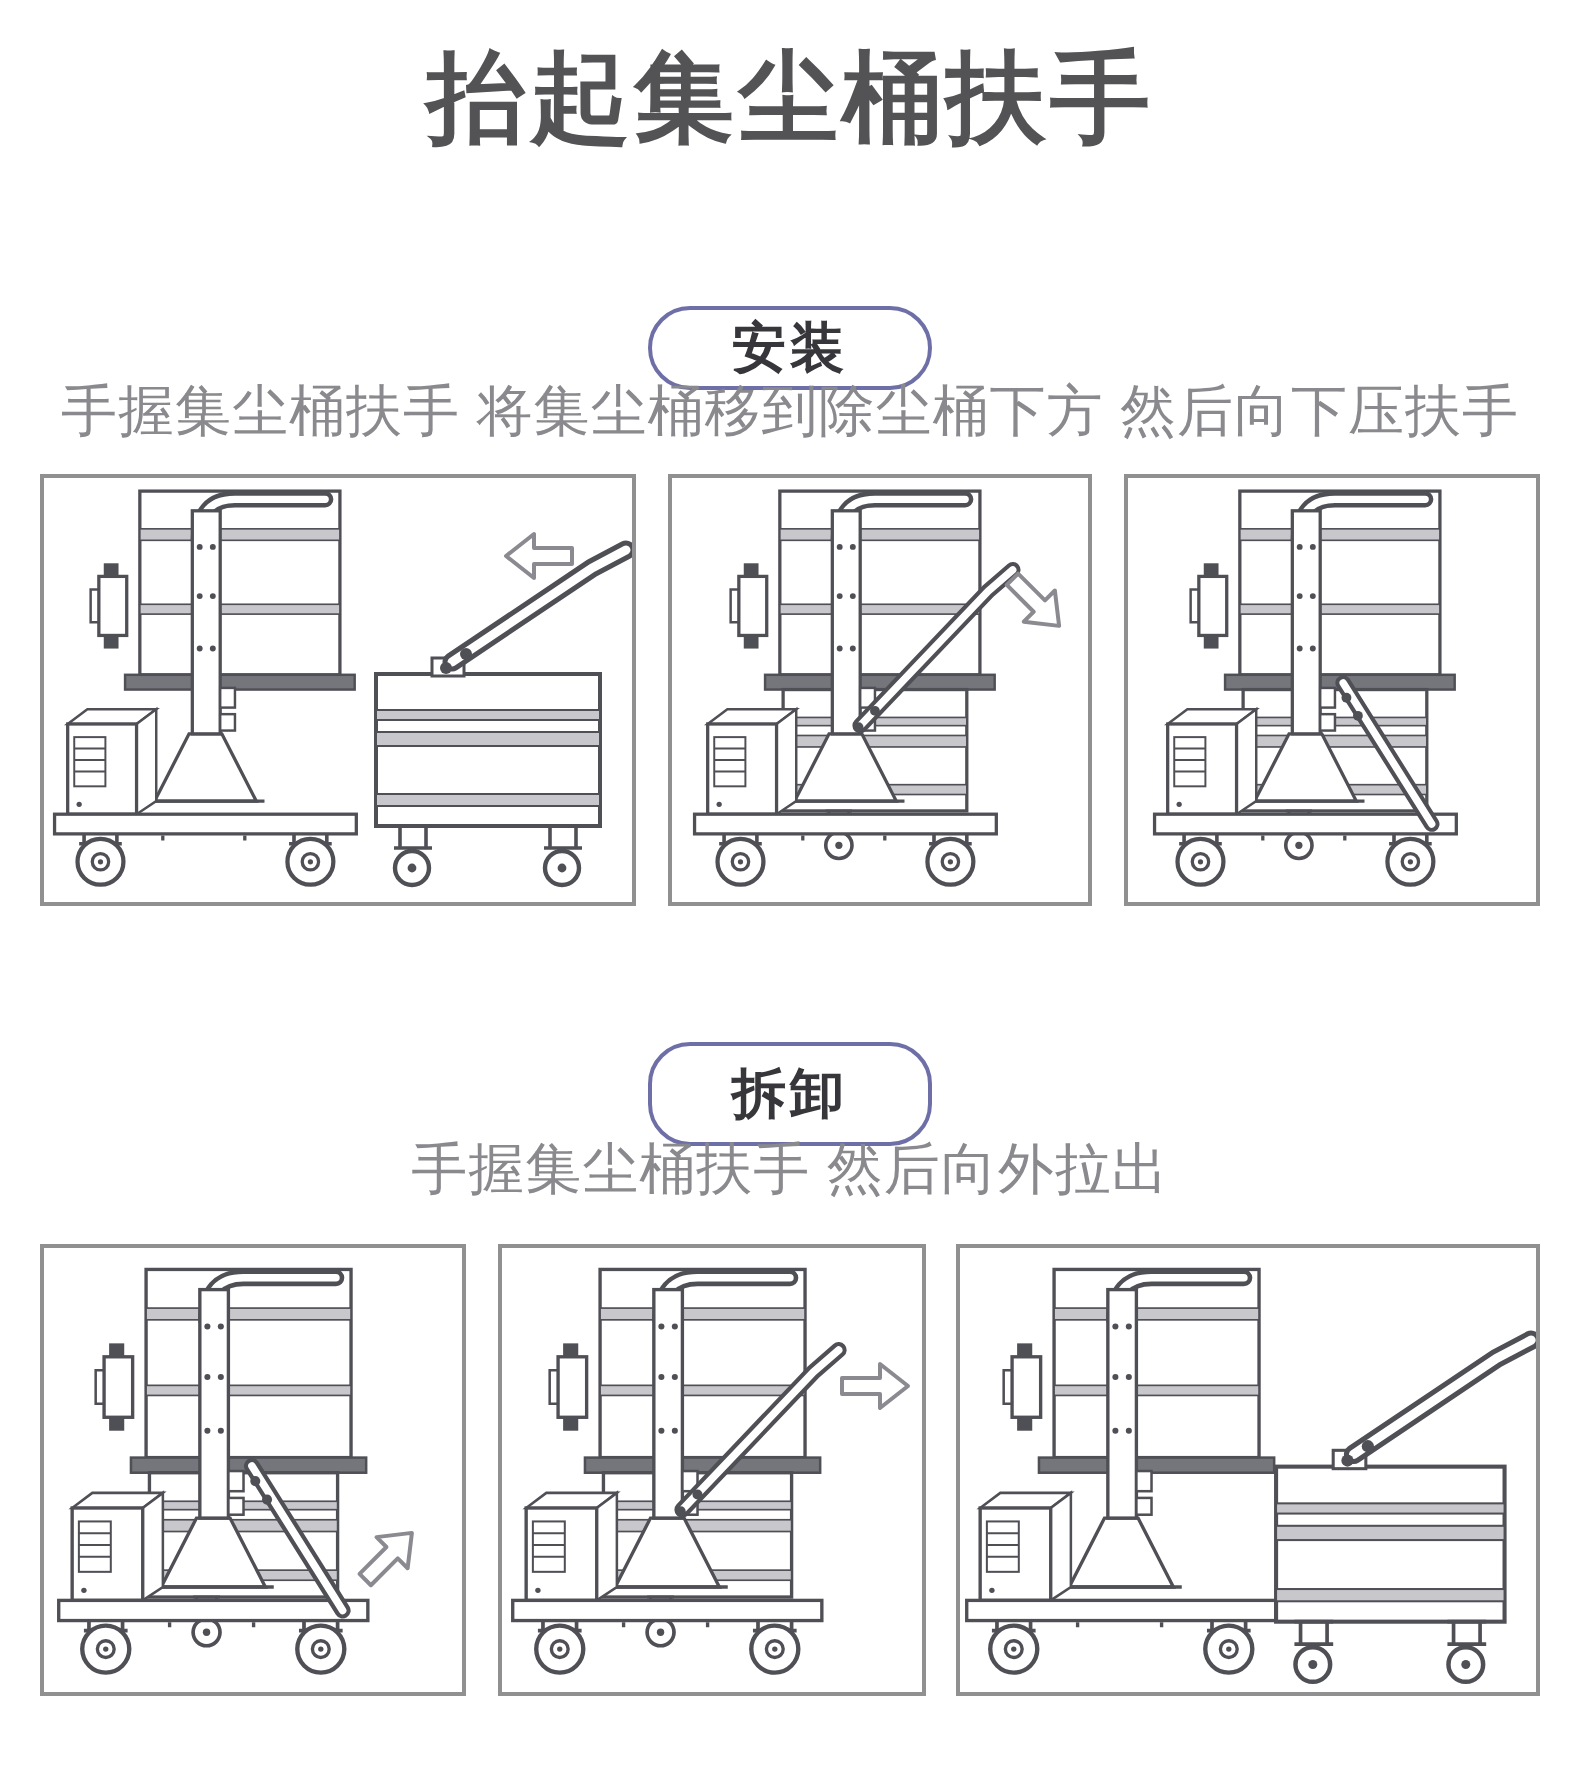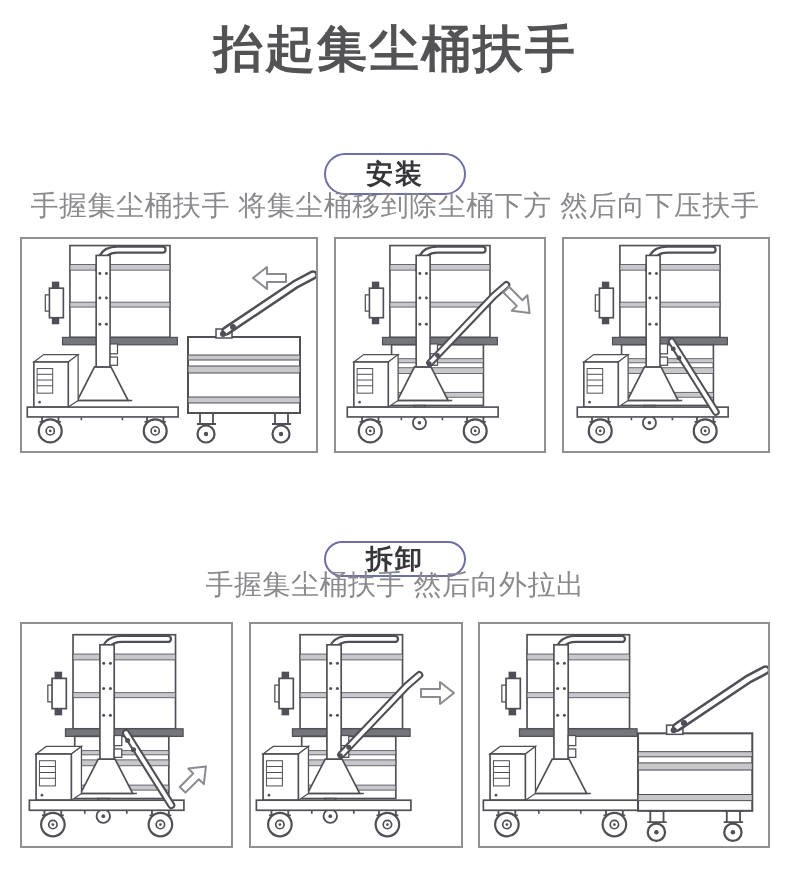--- a/index.html
+++ b/index.html
@@ -21,21 +21,21 @@
   .badge {
     position:absolute; left:50%; transform:translateX(-50%);
     width:142px; height:42px;
     border:2px solid #6f6fa8; border-radius:21px;
     display:flex; align-items:center; justify-content:center;
     font-size:27px; font-weight:bold; color:#36363b;
     letter-spacing:2px;
     background:#ffffff;
   }
   .badge-install { top:133px;margin-top:20px; }
-  .badge-remove  { top:541px; height:36px; }
+  .badge-remove  { top:521px; height:52px; }
   .instruction {
     position:absolute; left:0; width:100%;
     text-align:center;
     font-size:28px; font-weight:400; color:#8a8a8e;
     letter-spacing:0.5px;
   }
   .instruction-install { top:187px; }
   .instruction-remove  { top:566px; }
   .panel-row {
     position:absolute; left:20px; width:750px;

